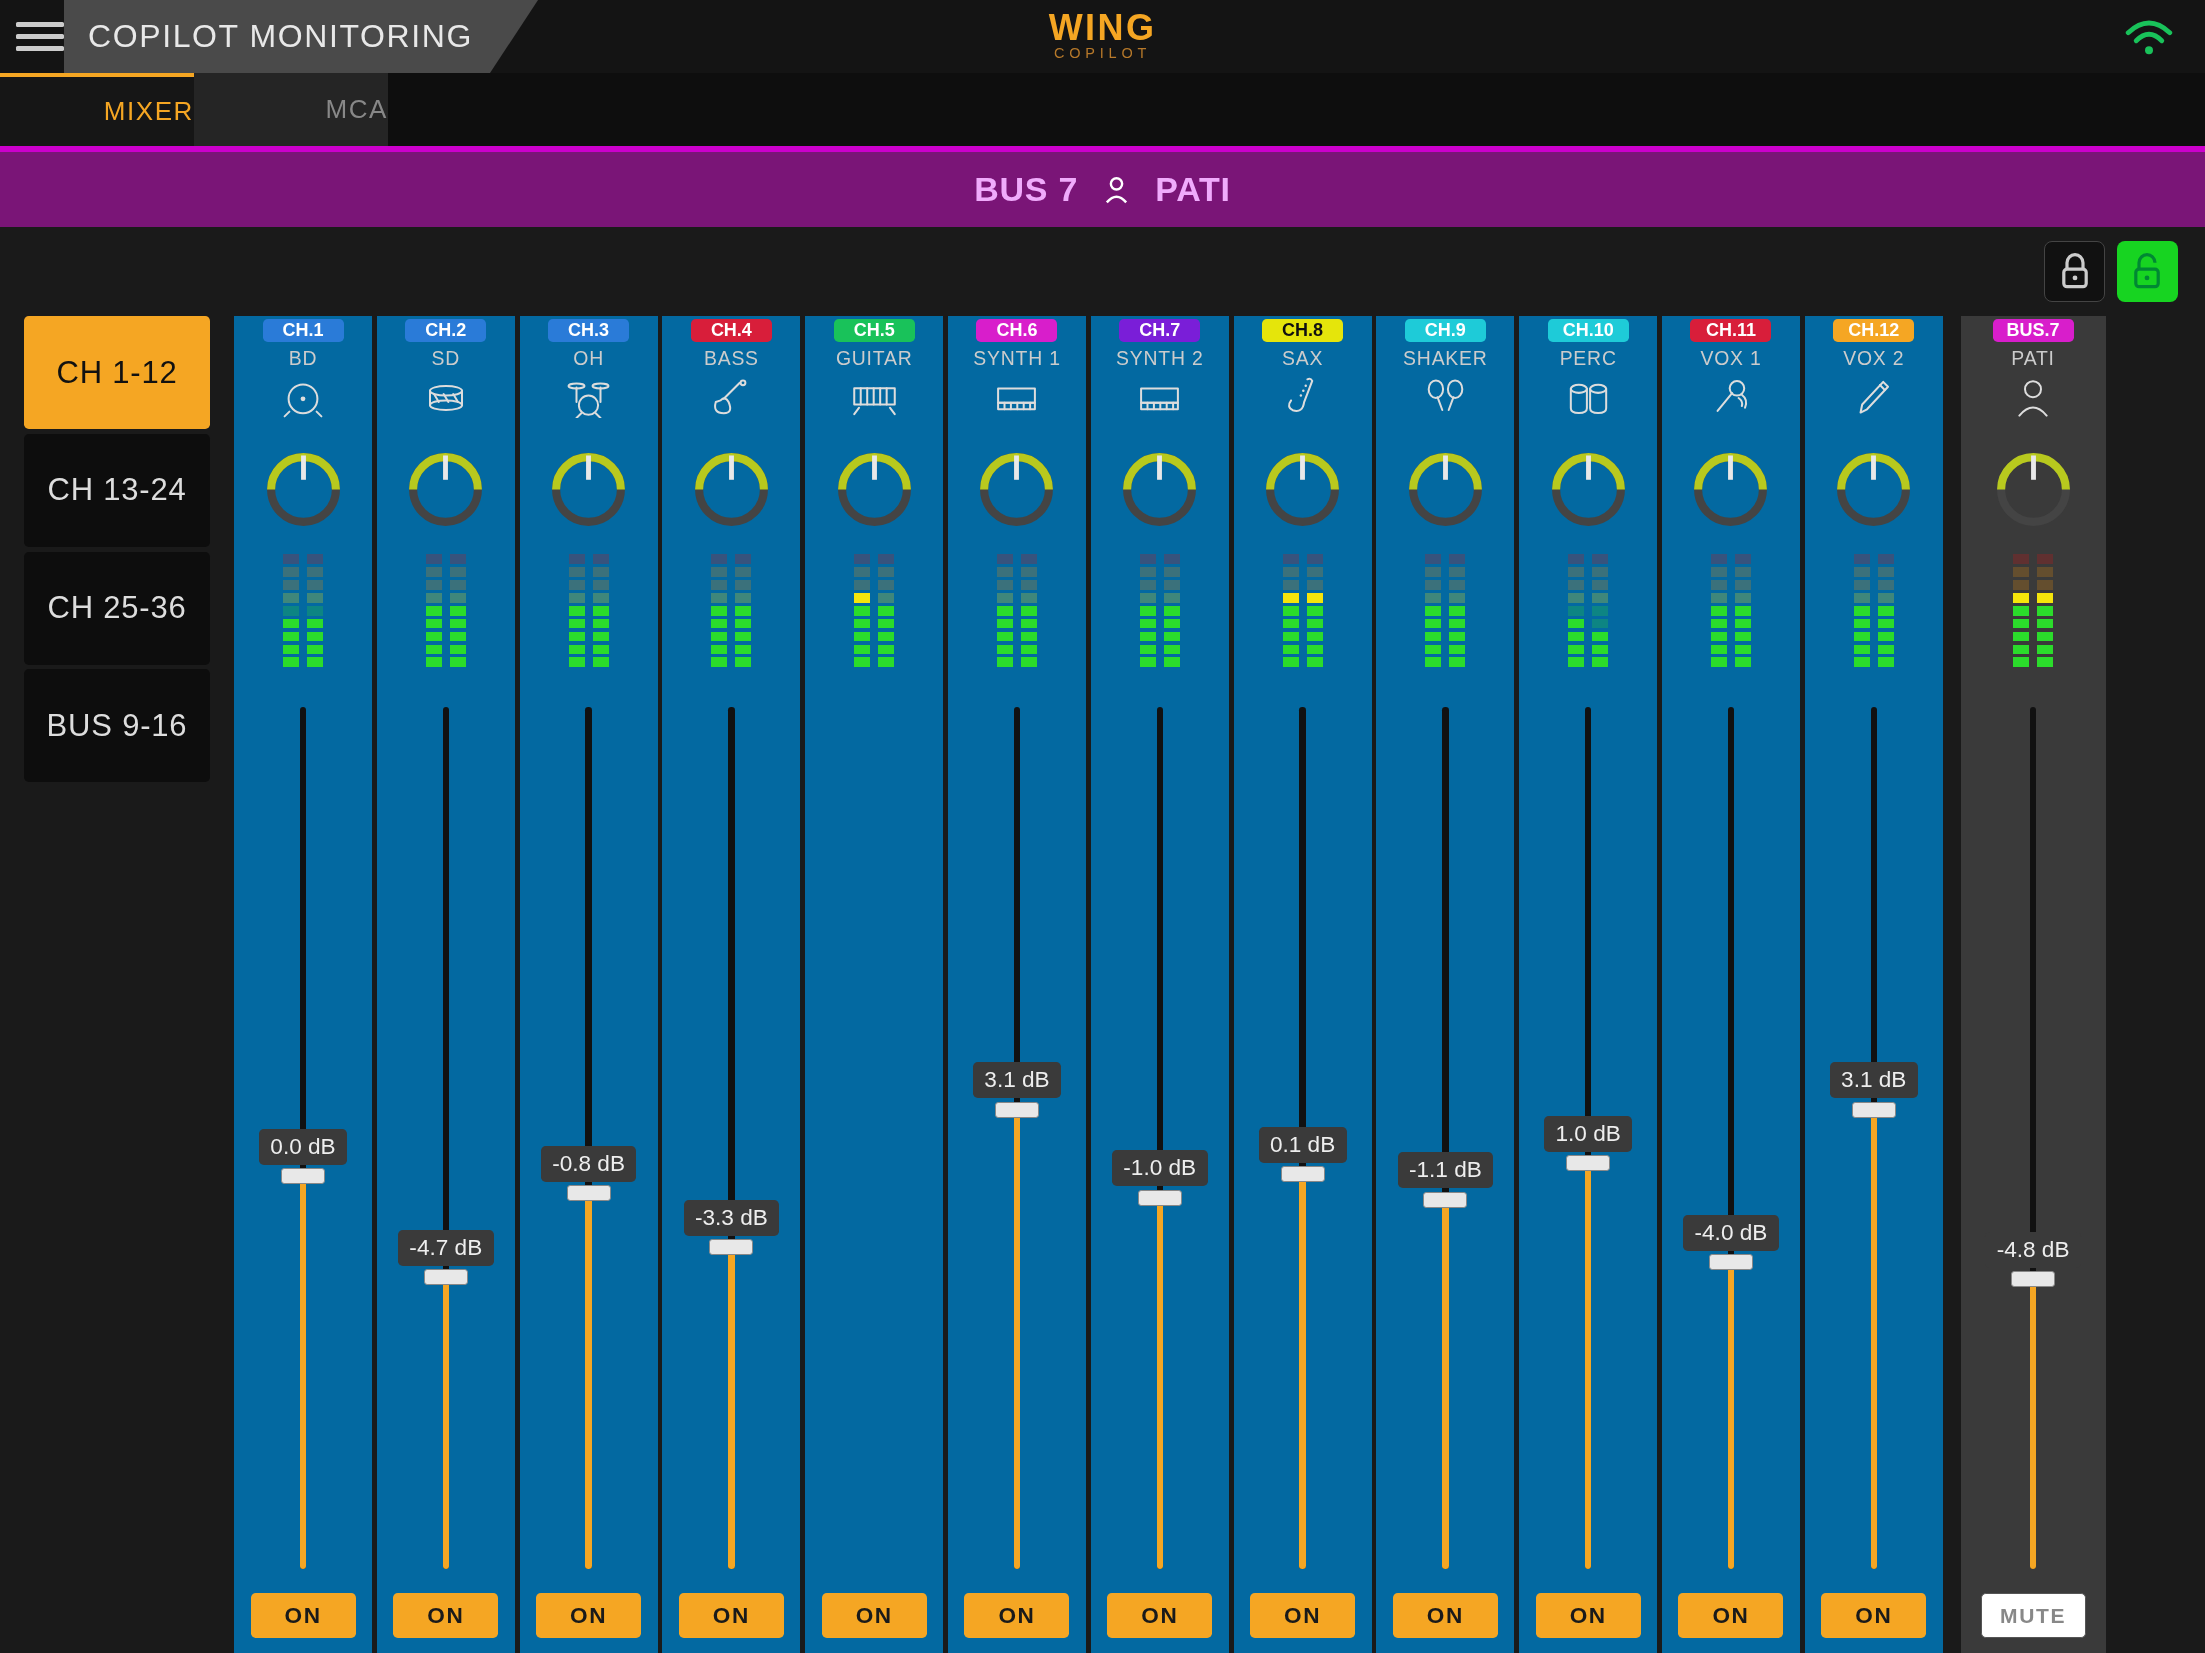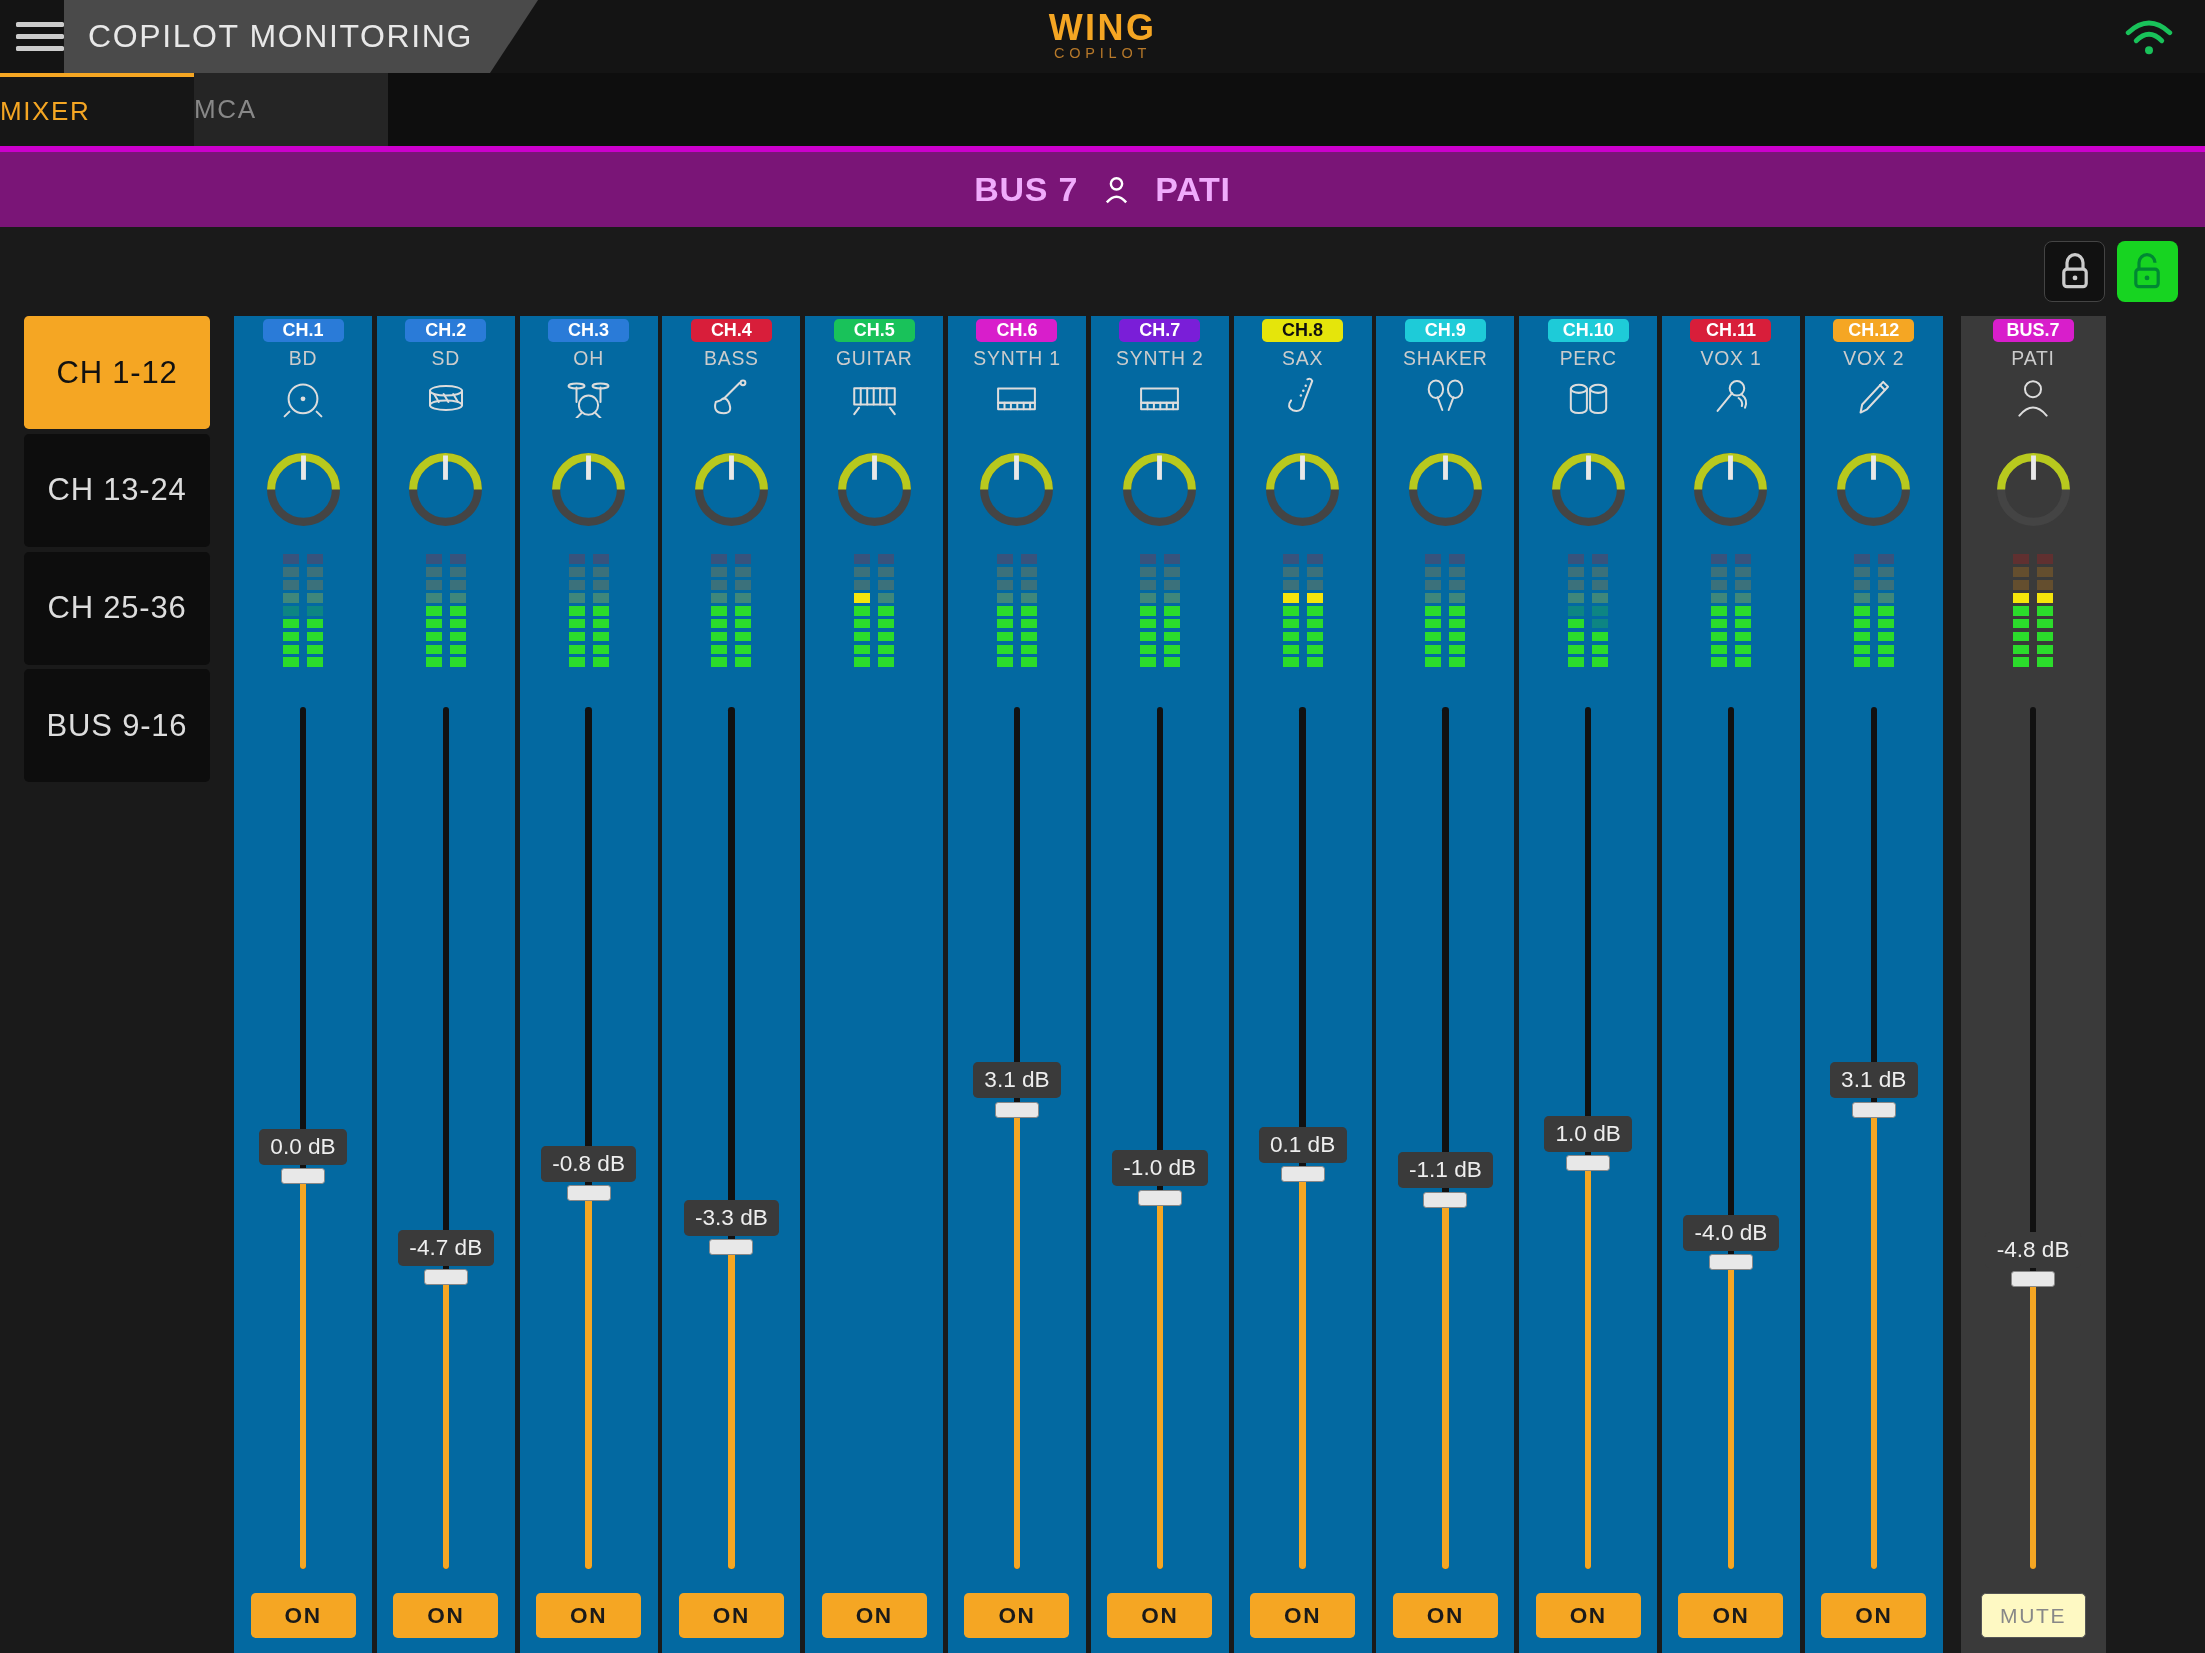--- a/index.html
+++ b/index.html
@@ -7,21 +7,21 @@
 .topbar { height:73px; display:flex; align-items:center; position:relative; background:#141414; }
 .menu-icon { width:48px; height:48px; margin-left:16px; cursor:pointer; display:flex; flex-direction:column; justify-content:center; gap:7.3px; }
 .menu-icon div { height:4.8px; background:#ccc; border-radius:1.6px; }
 .title-wedge { background:#4a4a4a; height:73px; display:flex; align-items:center; padding:0 65px 0 24px; clip-path:polygon(0 0,100% 0,calc(100% - 48px) 100%,0 100%); }
 .title-wedge span { font-size:32px; letter-spacing:1.6px; color:#e8e8e8; font-weight:400; }
 .brand { position:absolute; left:50%; top:6.5px; transform:translateX(-50%); text-align:center; }
 .brand .wing { font-size:36px; font-weight:700; color:#f5a623; letter-spacing:2.4px; }
 .brand .sub { font-size:14.5px; color:#b7792a; letter-spacing:4.8px; margin-top:-3.2px; }
 .wifi { position:absolute; right:32px; top:18px; }
 .tabs-row { height:73px; background:#0e0e0e; display:flex; align-items:stretch; position:relative; }
-.tab { width:194px; display:flex; align-items:center; justify-content:flex-start; font-size:26px; letter-spacing:1.6px; cursor:pointer; }
+.tab { width:194px; display:flex; align-items:center; justify-content:flex-end; font-size:26px; letter-spacing:1.6px; cursor:pointer; }
 .tab.active { color:#f5a623; border-top:4.8px solid #f5a623; background:#161616; }
 .tab.inactive { color:#888; background:#252525; }
 .bus-bar { height:81px; background:#7a1577; border-top:6.5px solid #cc00cc; display:flex; align-items:center; justify-content:center; gap:24px; }
 .bus-bar .txt { font-size:34px; font-weight:700; color:#f0abfc; letter-spacing:0.8px; }
 .lock-row { height:89px; display:flex; justify-content:flex-end; align-items:center; padding-right:27.4px; gap:11.3px; }
 .lock-btn { width:61px; height:61px; border-radius:8px; display:flex; align-items:center; justify-content:center; cursor:pointer; }
 .lock-closed { background:#111; border:1.6px solid #444; }
 .lock-open { background:#17d421; }
 .main { display:flex; height:1338px; }
 .sidebar { width:234px; padding:0 24px 0 24px; }
@@ -42,21 +42,21 @@
 .seg.y { background:#f5e50b; }
 .seg.o { background:#e58a0b; }
 .seg.r { background:#d41212; }
 .seg.dim { opacity:.25; }
 .fader-zone { flex:1; width:100%; display:flex; flex-direction:column; align-items:center; margin-top:16px; position:relative; }
 .db-badge { background:#3a3a3a; border-radius:4.8px; padding:4.8px 11.3px; font-size:22.6px; color:#eee; position:absolute; white-space:nowrap; }
 .track { width:6.5px; background:#111; border-radius:3.2px; position:absolute; top:24px; bottom:24px; }
 .fill { width:6.5px; background:#f5a623; border-radius:3.2px; position:absolute; bottom:24px; }
 .handle { width:44px; height:16px; background:#e8e8e8; border:1.6px solid #888; border-radius:3.2px; position:absolute; }
 .on-btn { width:105px; height:45px; background:#f5a623; color:#1a1a1a; font-size:22.6px; font-weight:600; letter-spacing:1.6px; border-radius:4.8px; display:flex; align-items:center; justify-content:center; margin:auto auto 16px auto; cursor:pointer; }
-.mute-btn { width:105px; height:45px; background:#fef9c3; border:1.6px solid #555; color:#888; font-size:21px; font-weight:400; letter-spacing:1.6px; border-radius:4.8px; display:flex; align-items:center; justify-content:center; margin:auto auto 16px auto; cursor:pointer; }
+.mute-btn { width:105px; height:45px; background:#ffffff; border:1.6px solid #555; color:#888; font-size:21px; font-weight:700; letter-spacing:1.6px; border-radius:4.8px; display:flex; align-items:center; justify-content:center; margin:auto auto 16px auto; cursor:pointer; }
 </style>
 </head>
 <body>
 
 <div class="topbar">
   <div class="menu-icon">
       <div></div>
       <div></div>
       <div></div>
     </div>

